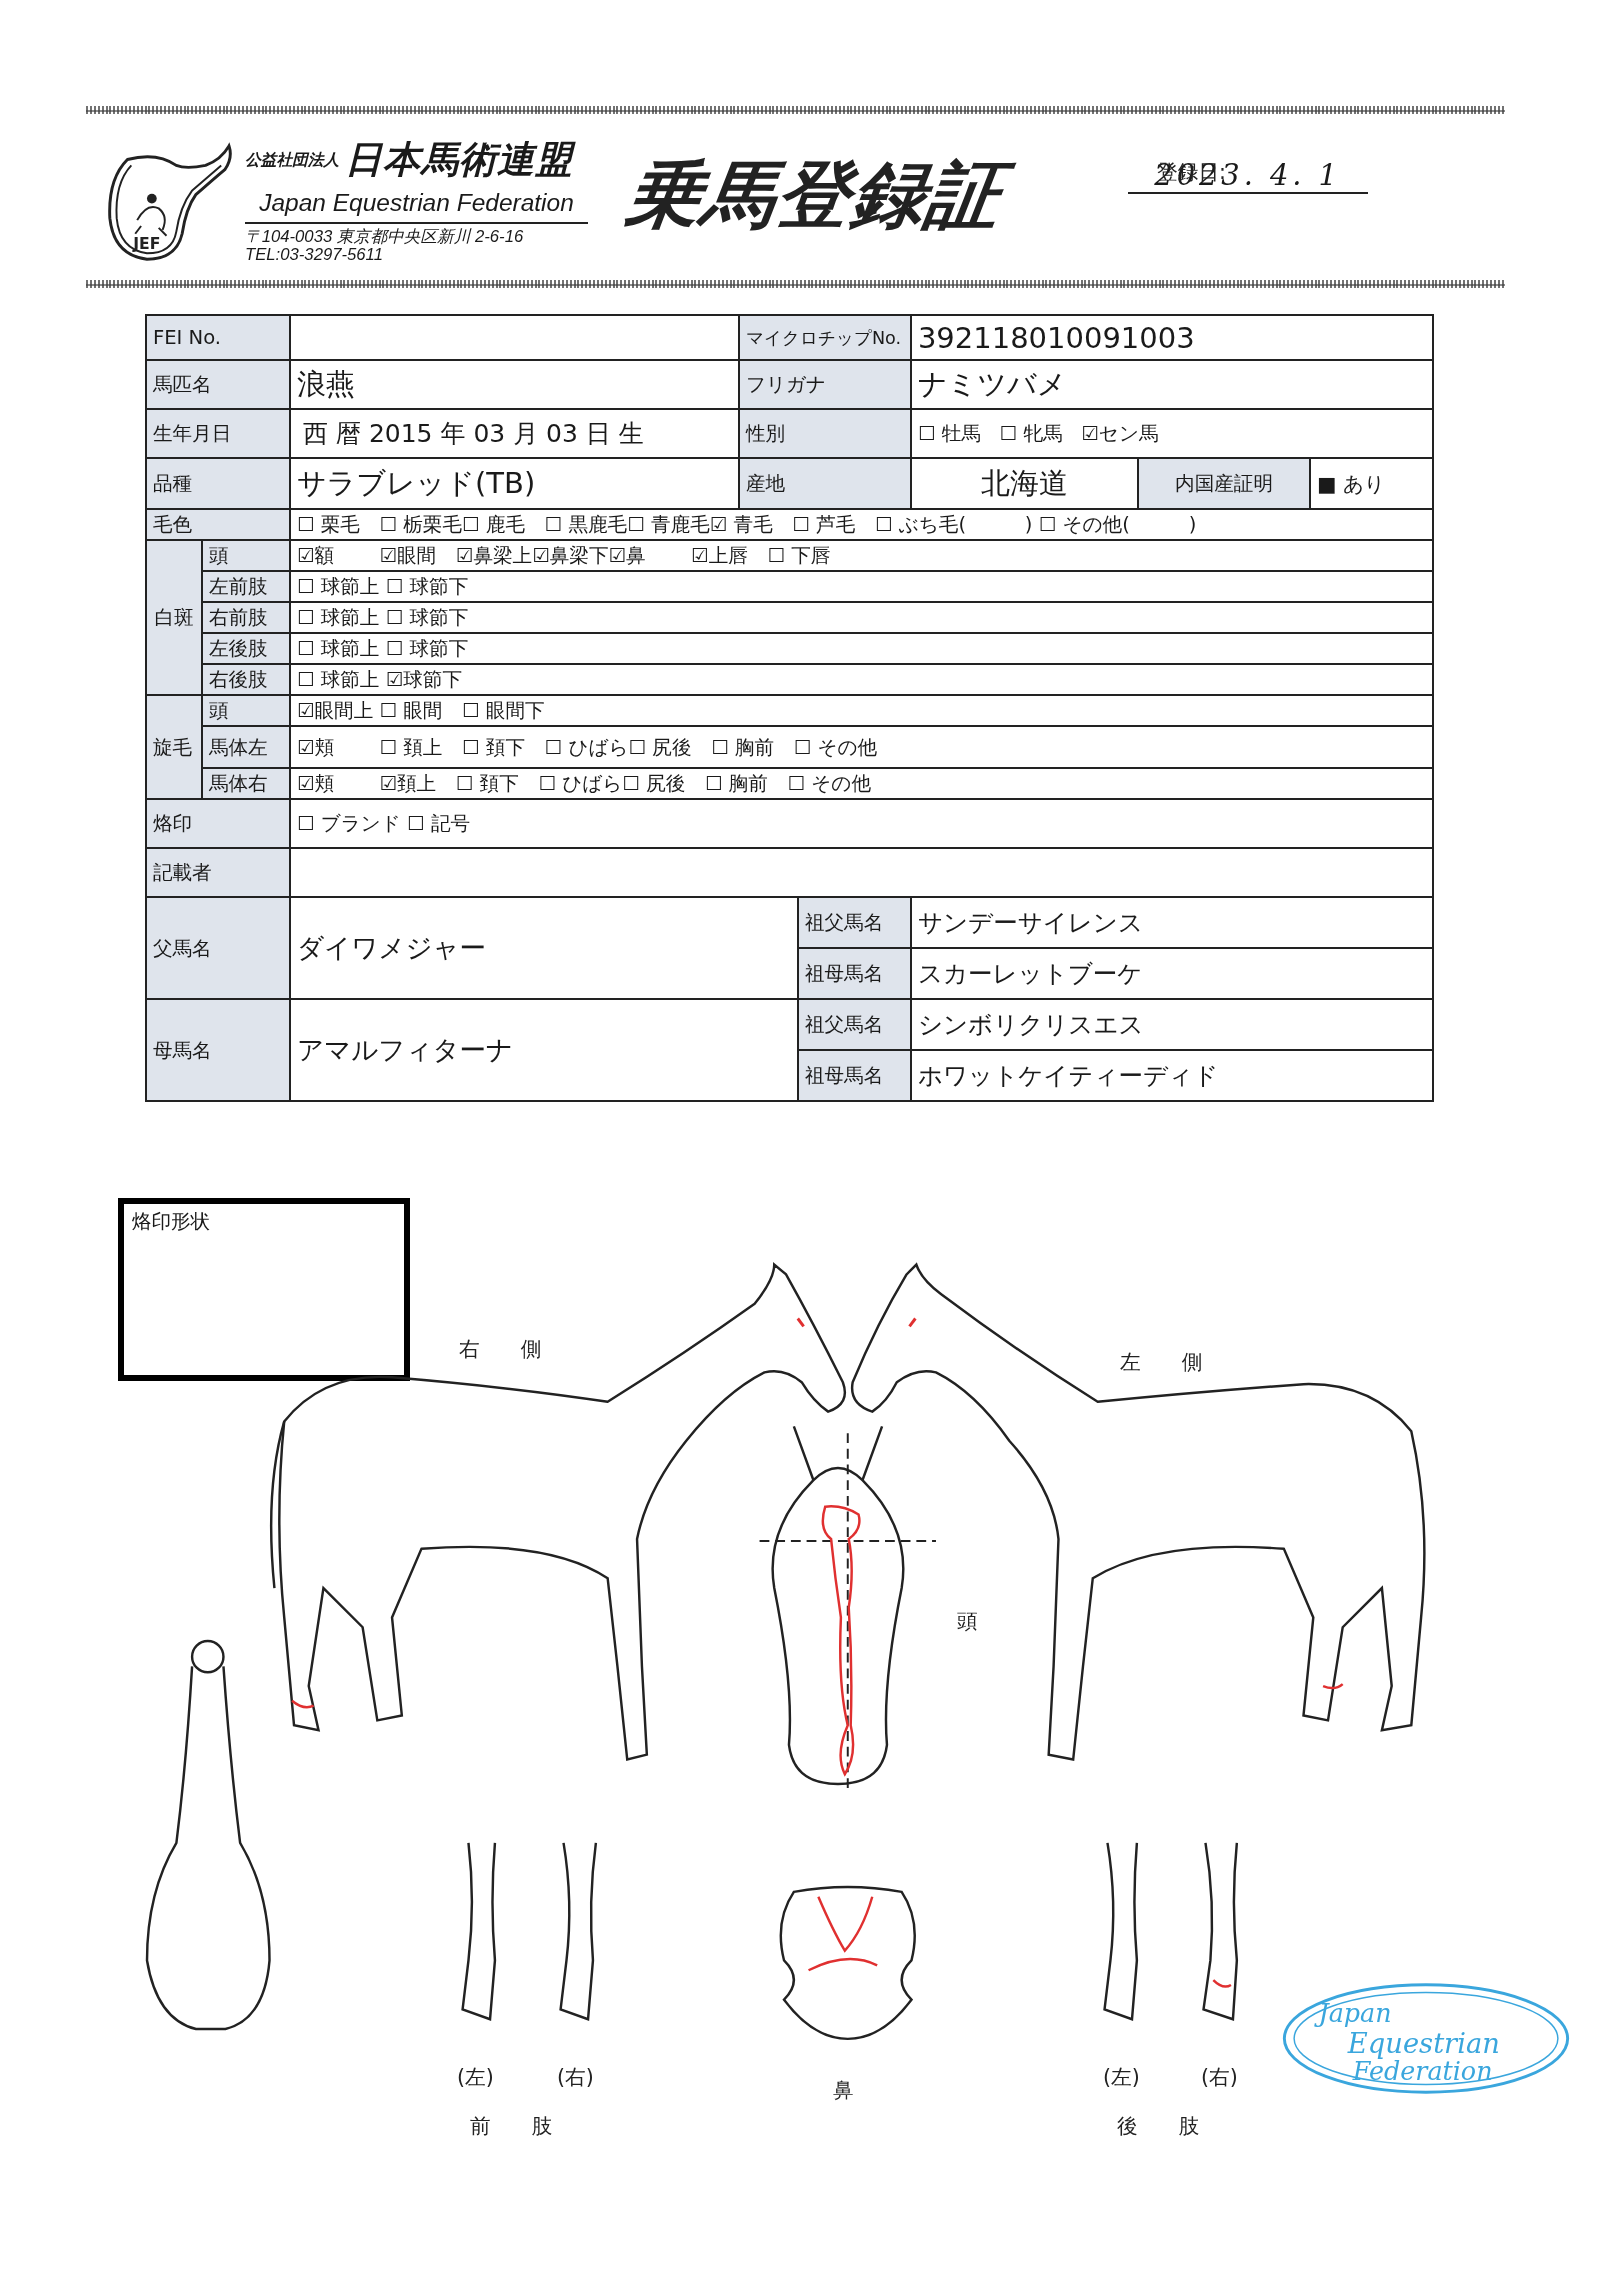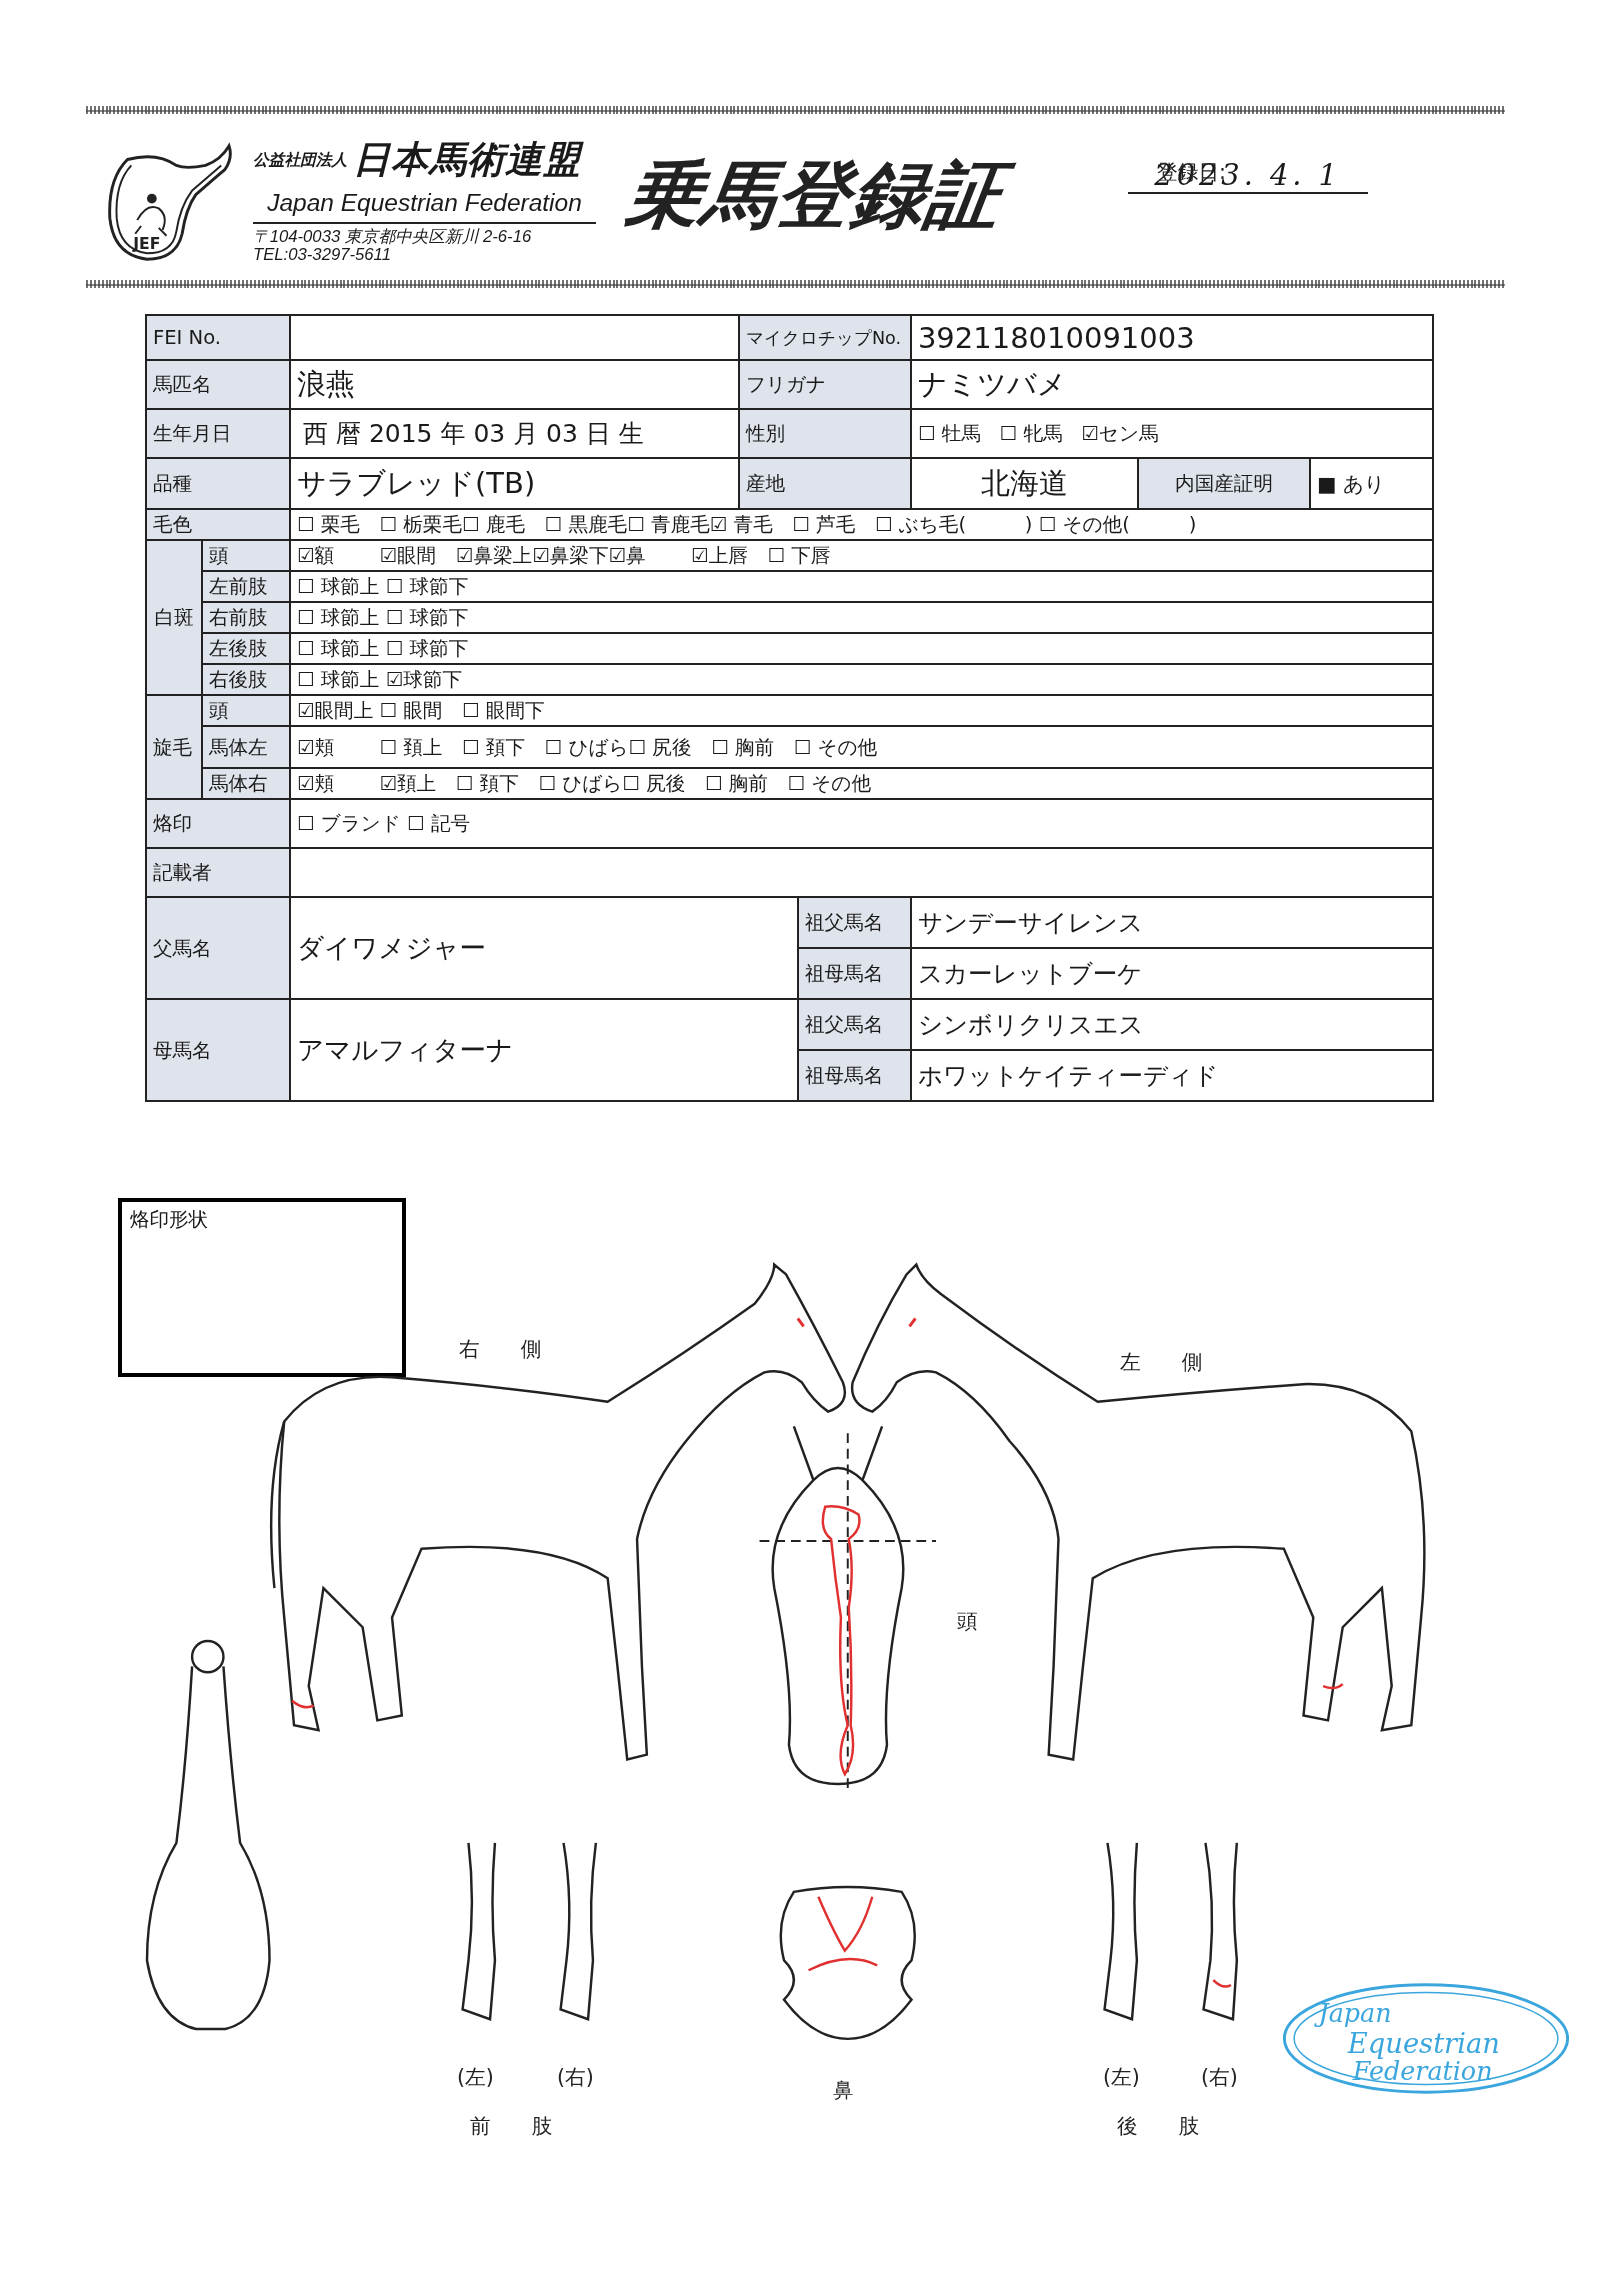--- a/index.html
+++ b/index.html
@@ -1,41 +1,41 @@
 <!DOCTYPE html>
 <html><head>
 <meta charset="utf-8">
 <style>
   html,body{margin:0;padding:0;background:#fff;}
   body{width:1623px;height:2293px;position:relative;overflow:hidden;font-family:"DejaVu Sans","Liberation Sans",sans-serif;color:#1a1a1a;}
   .dotline{position:absolute;left:86px;width:1419px;height:7.8px;
     background-image:repeating-linear-gradient(90deg,#444 0 2px,#fff 2px 3.9px),repeating-linear-gradient(0deg,#fff 0 2px,#666 2px 3.9px,#fff 3.9px 7.8px);
     background-blend-mode:multiply;opacity:.75;}
   .logo{position:absolute;left:98px;top:140px;width:137px;height:127px;}
-  .org{position:absolute;left:245px;top:135px;margin-left:8px;}
+  .org{position:absolute;left:245px;top:135px;}
   .org .kind{font-size:15.7px;font-style:italic;font-weight:bold;vertical-align:middle;}
   .org .name{font-size:37px;font-style:italic;font-weight:bold;letter-spacing:1px;vertical-align:middle;margin-left:5.9px;}
   .org .en{font-size:24.5px;font-style:italic;margin-top:3.9px;font-family:"Liberation Sans",sans-serif;text-align:center;}
   .org .rule{width:343px;border-top:2px solid #222;margin:4.9px 0 3.9px;}
   .org .addr{font-size:16.7px;font-style:italic;line-height:18.6px;font-family:"Liberation Sans",sans-serif;}
   .title{position:absolute;left:627px;top:147px;font-size:73px;font-style:italic;font-weight:bold;letter-spacing:2px;transform:skewX(-8deg);color:#222;}
   .reg{position:absolute;left:1108px;top:135px;}
   .reg .row{display:flex;align-items:flex-end;height:59px;}
   .reg .lbl{font-size:20.6px;width:118px;text-align:right;padding-bottom:7.8px;}
   .reg .val{width:240px;border-bottom:2px solid #222;margin-left:19.6px;text-align:center;}
   .reg .no{font-size:45px;letter-spacing:7.8px;font-family:"DejaVu Sans",sans-serif;color:#333;}
   .reg .dt{font-size:29px;font-family:"DejaVu Serif",serif;font-style:italic;letter-spacing:3.9px;}
   table.form{position:absolute;left:145px;top:314px;width:1286px;border-collapse:collapse;table-layout:fixed;}
   table.form td{border:2px solid #222;padding:0 5.9px;white-space:nowrap;overflow:hidden;}
   .h{background:#dfe4ec;font-size:19.6px;}
   .v{font-size:20.6px;}
   .big{font-size:29px;}
   .chk{font-size:19.6px;}
   .ped{font-size:26.5px;}
-  .brandbox{position:absolute;left:118px;top:1198px;width:280px;height:171px;border:4px solid #000000;}
+  .brandbox{position:absolute;left:118px;top:1198px;width:280px;height:171px;border:6px solid #000000;}
   .brandbox span{position:absolute;left:7.8px;top:3.9px;font-size:19.6px;}
   .lbl{position:absolute;font-size:20.6px;color:#222;}
   svg.draw{position:absolute;left:0;top:0;}
   .stamp{position:absolute;left:1279px;top:1975px;width:294px;height:127px;}
 </style>
 </head>
 <body>
 
 <div class="dotline" style="top:106px;"></div>
 <div class="dotline" style="top:280px;"></div>

